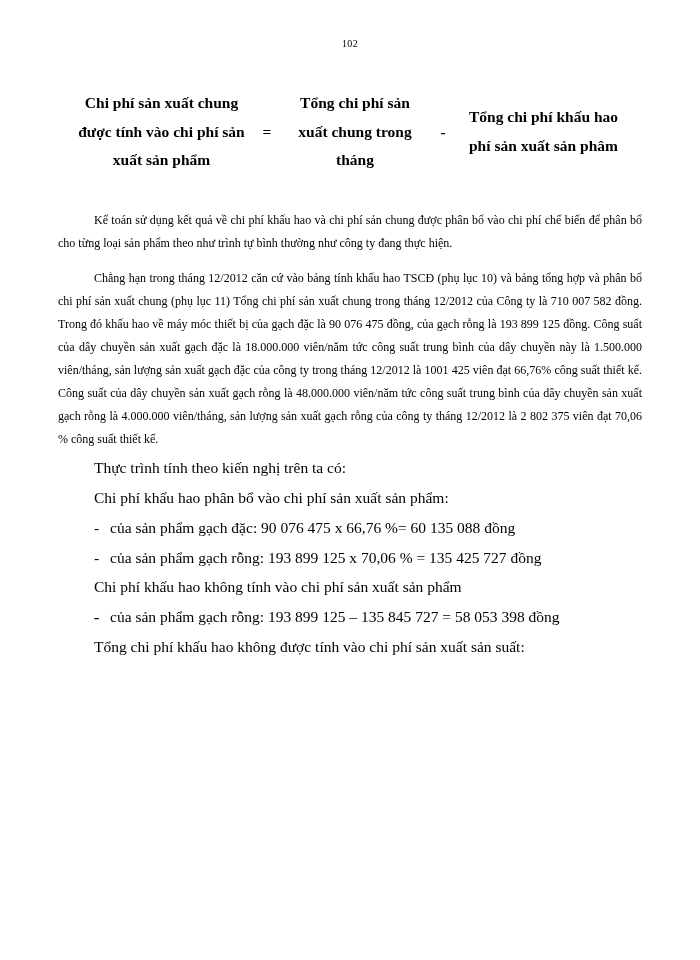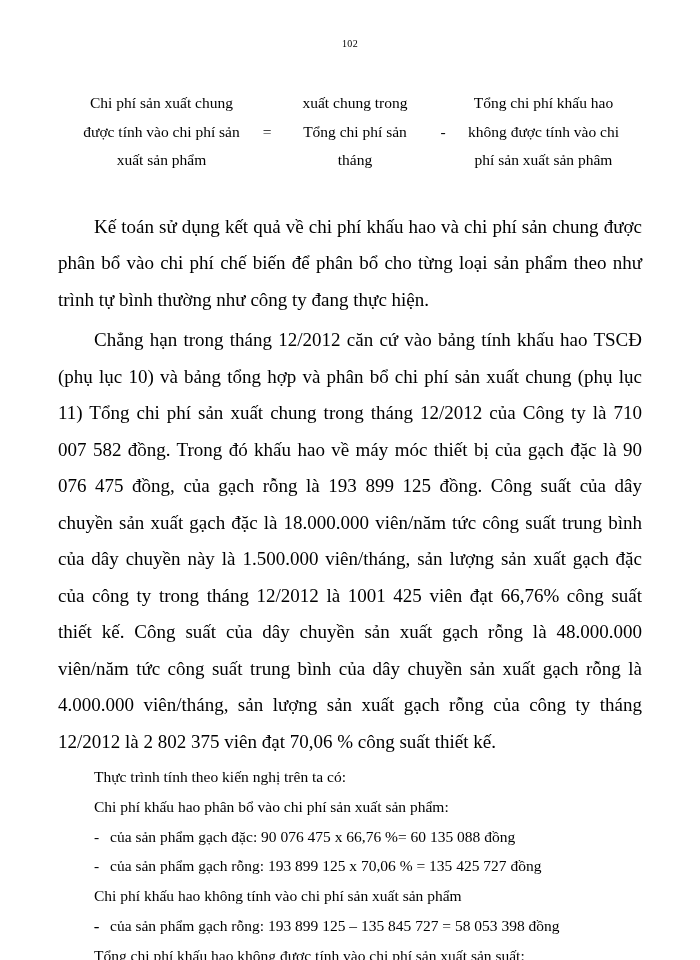--- a/index.html
+++ b/index.html
@@ -28,45 +28,46 @@
     margin-bottom: 40px;
     letter-spacing: 0.3px;
   }
   
   .formula {
     display: flex;
     align-items: center;
     justify-content: center;
     margin: 18px 0 34px 0;
     gap: 0px;
+    font-weight: bold;
   }
   .formula-term {
     text-align: center;
     font-size: 15.5px;
     line-height: 1.85;
     width: 180px;
   }
   .formula-term.t1 { width: 185px; }
   .formula-term.t2 { width: 150px; }
   .formula-term.t3 { width: 175px; }
   .formula-op {
     font-size: 15.5px;
     width: 26px;
     text-align: center;
     flex: none;
   }
   .formula-term .ln { display: block; }
 
   
   .para {
-    font-size: 19px;
+    font-size: 12px;
     line-height: 1.92;
     text-align: justify;
     text-justify: inter-word;
-    margin: 4px 0 2px 0;
+    margin: 12px 0 2px 0;
     text-indent: 36px;
   }
 
   .line {
     font-size: 15.5px;
     line-height: 1.92;
     margin: 0;
   }
   .line.indent { padding-left: 36px; }
 
@@ -90,28 +91,27 @@
   <div class="page-number">102</div>
 
   <div class="formula">
     <div class="formula-term t1">
       <span class="ln">Chi phí sản xuất chung</span>
       <span class="ln">được tính vào chi phí sản</span>
       <span class="ln">xuất sản phẩm</span>
     </div>
     <div class="formula-op">=</div>
     <div class="formula-term t2">
+      <span class="ln">Tổng chi phí sản</span>
       <span class="ln">xuất chung trong</span>
-      <span class="ln">Tổng chi phí sản</span>
       <span class="ln">tháng</span>
     </div>
     <div class="formula-op">-</div>
     <div class="formula-term t3">
       <span class="ln">Tổng chi phí khấu hao</span>
-      <span class="ln">không được tính vào chi</span>
       <span class="ln">phí sản xuất sản phâm</span>
     </div>
   </div>
 
   <p class="para">Kế toán sử dụng kết quả về chi phí khấu hao và chi phí sản chung được phân bổ vào chi phí chế biến để phân bổ cho từng loại sản phẩm theo như trình tự bình thường như công ty đang thực hiện.</p>
 
   <p class="para">Chẳng hạn trong tháng 12/2012 căn cứ vào bảng tính khấu hao TSCĐ (phụ lục 10) và bảng tổng hợp và phân bổ chi phí sản xuất chung (phụ lục 11) Tổng chi phí sản xuất chung trong tháng 12/2012 của Công ty là 710 007 582 đồng. Trong đó khấu hao về máy móc thiết bị của gạch đặc là 90 076 475 đồng, của gạch rỗng là 193 899 125 đồng. Công suất của dây chuyền sản xuất gạch đặc là 18.000.000 viên/năm tức công suất trung bình của dây chuyền này là 1.500.000 viên/tháng, sản lượng sản xuất gạch đặc của công ty trong tháng 12/2012 là 1001 425 viên đạt 66,76% công suất thiết kế. Công suất của dây chuyền sản xuất gạch rỗng là 48.000.000 viên/năm tức công suất trung bình của dây chuyền sản xuất gạch rỗng là 4.000.000 viên/tháng, sản lượng sản xuất gạch rỗng của công ty tháng 12/2012 là 2 802 375 viên đạt 70,06 % công suất thiết kế.</p>
 
   <p class="line indent">Thực trình tính theo kiến nghị trên ta có:</p>
 

